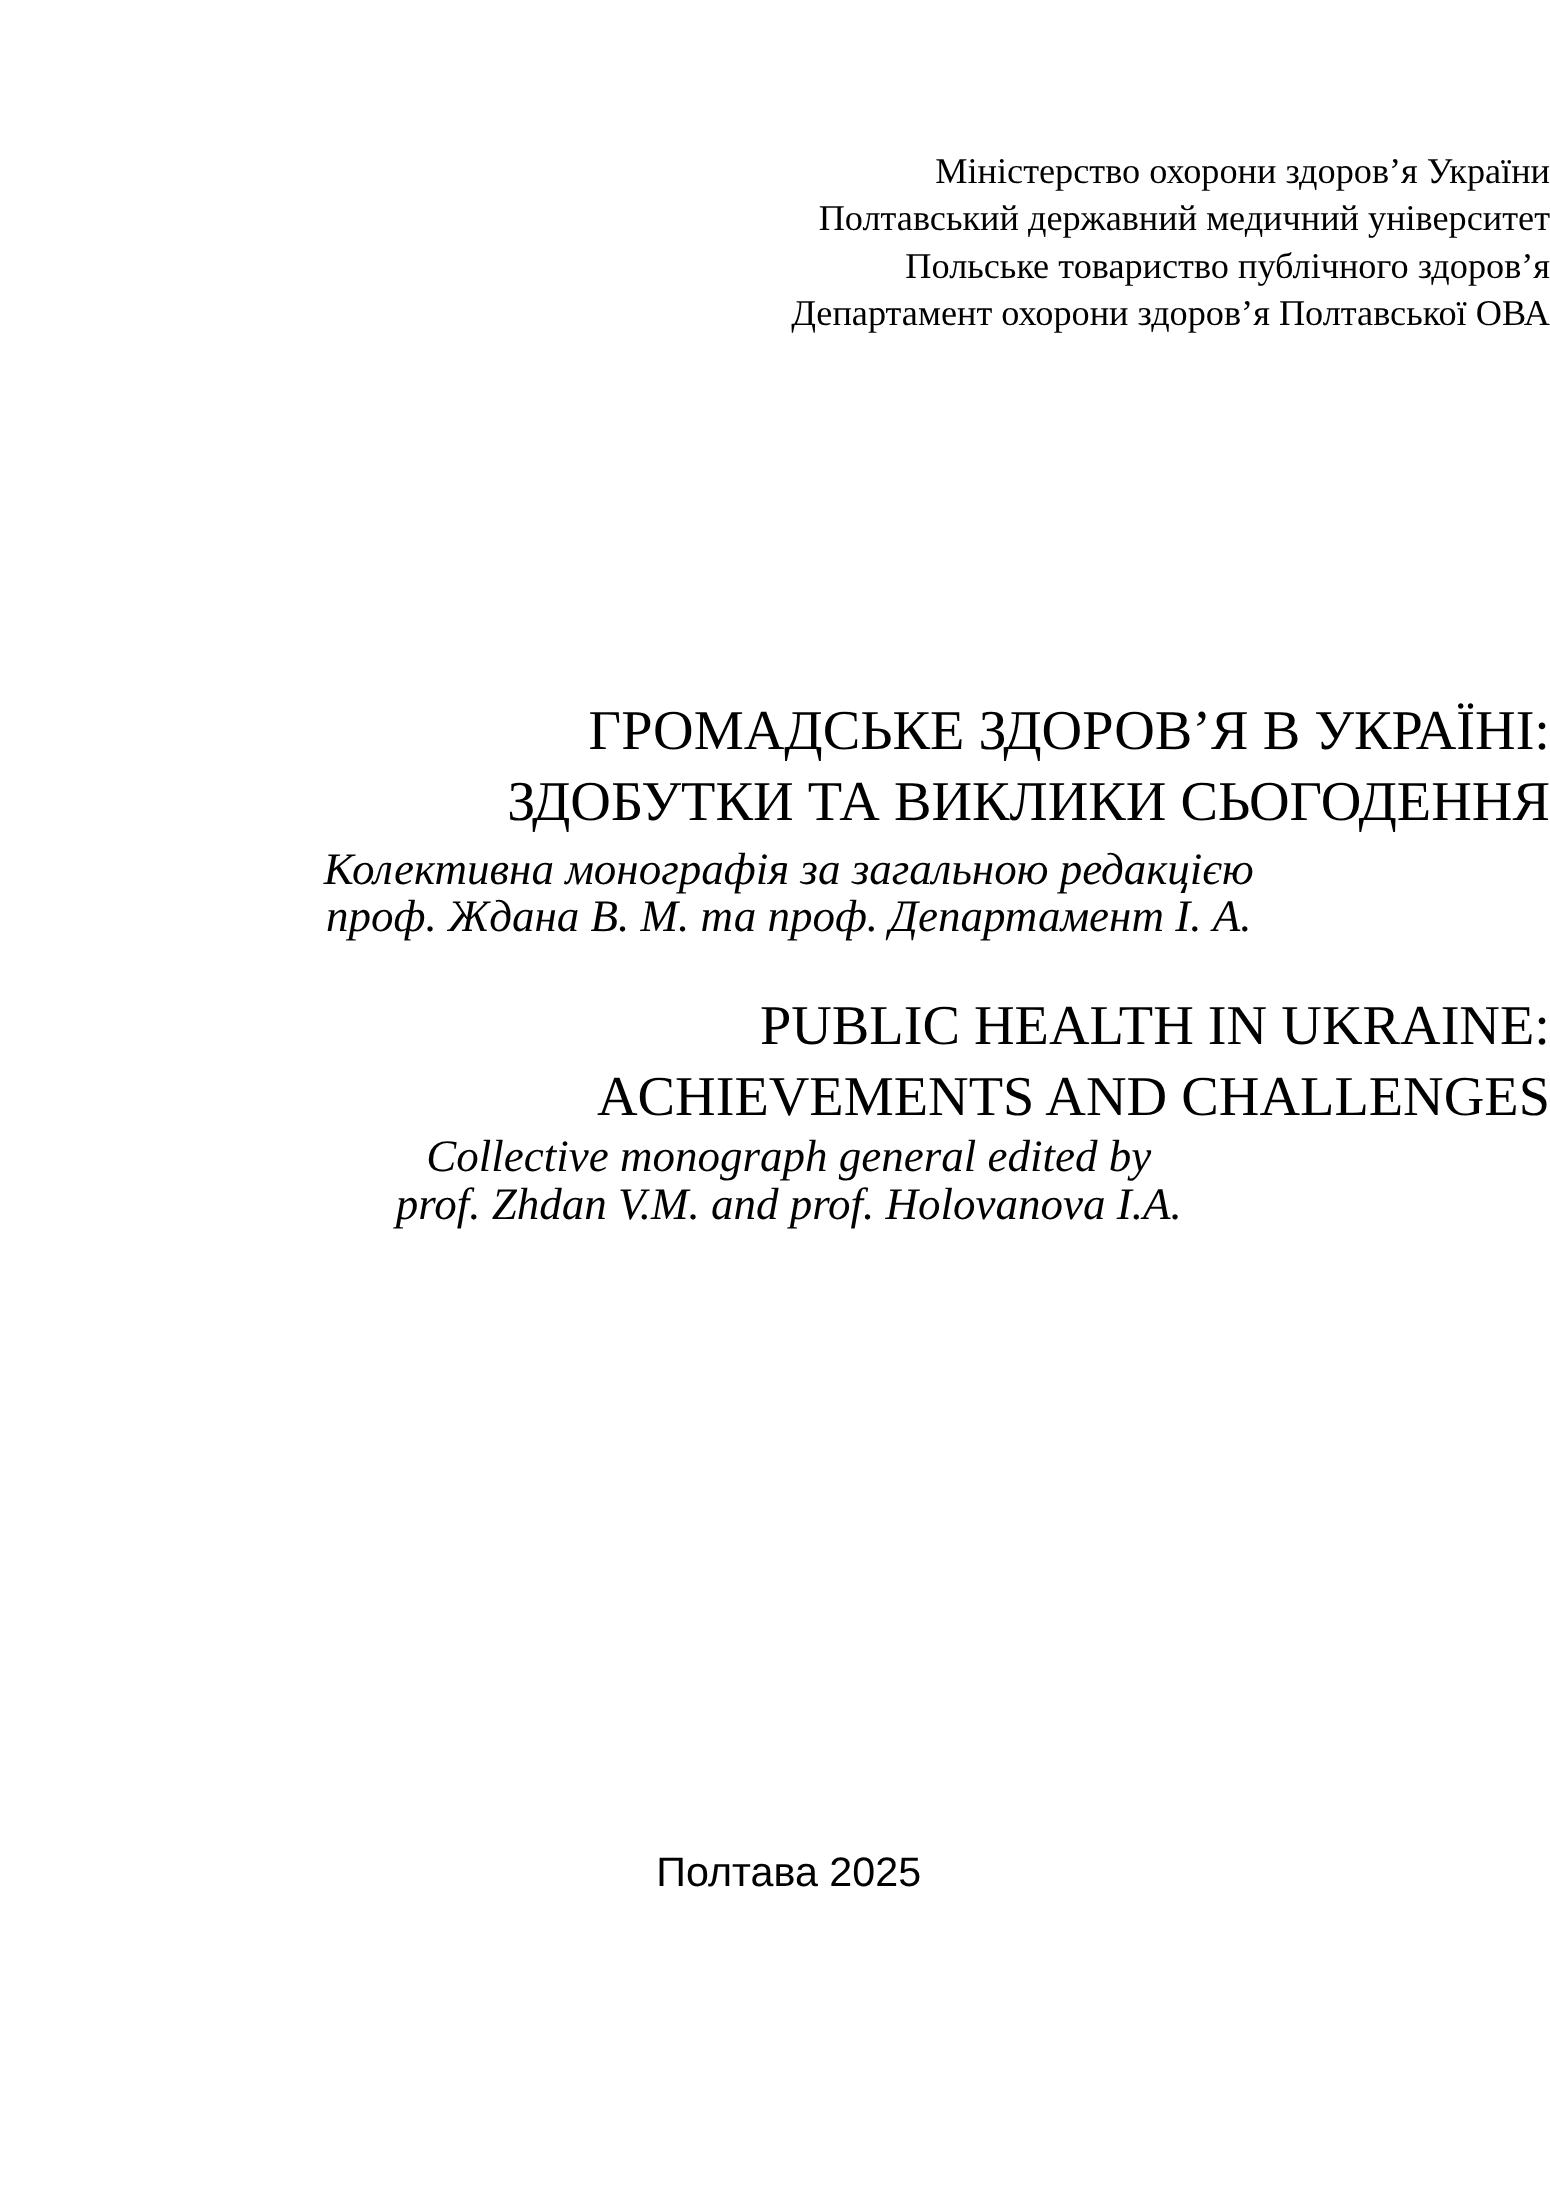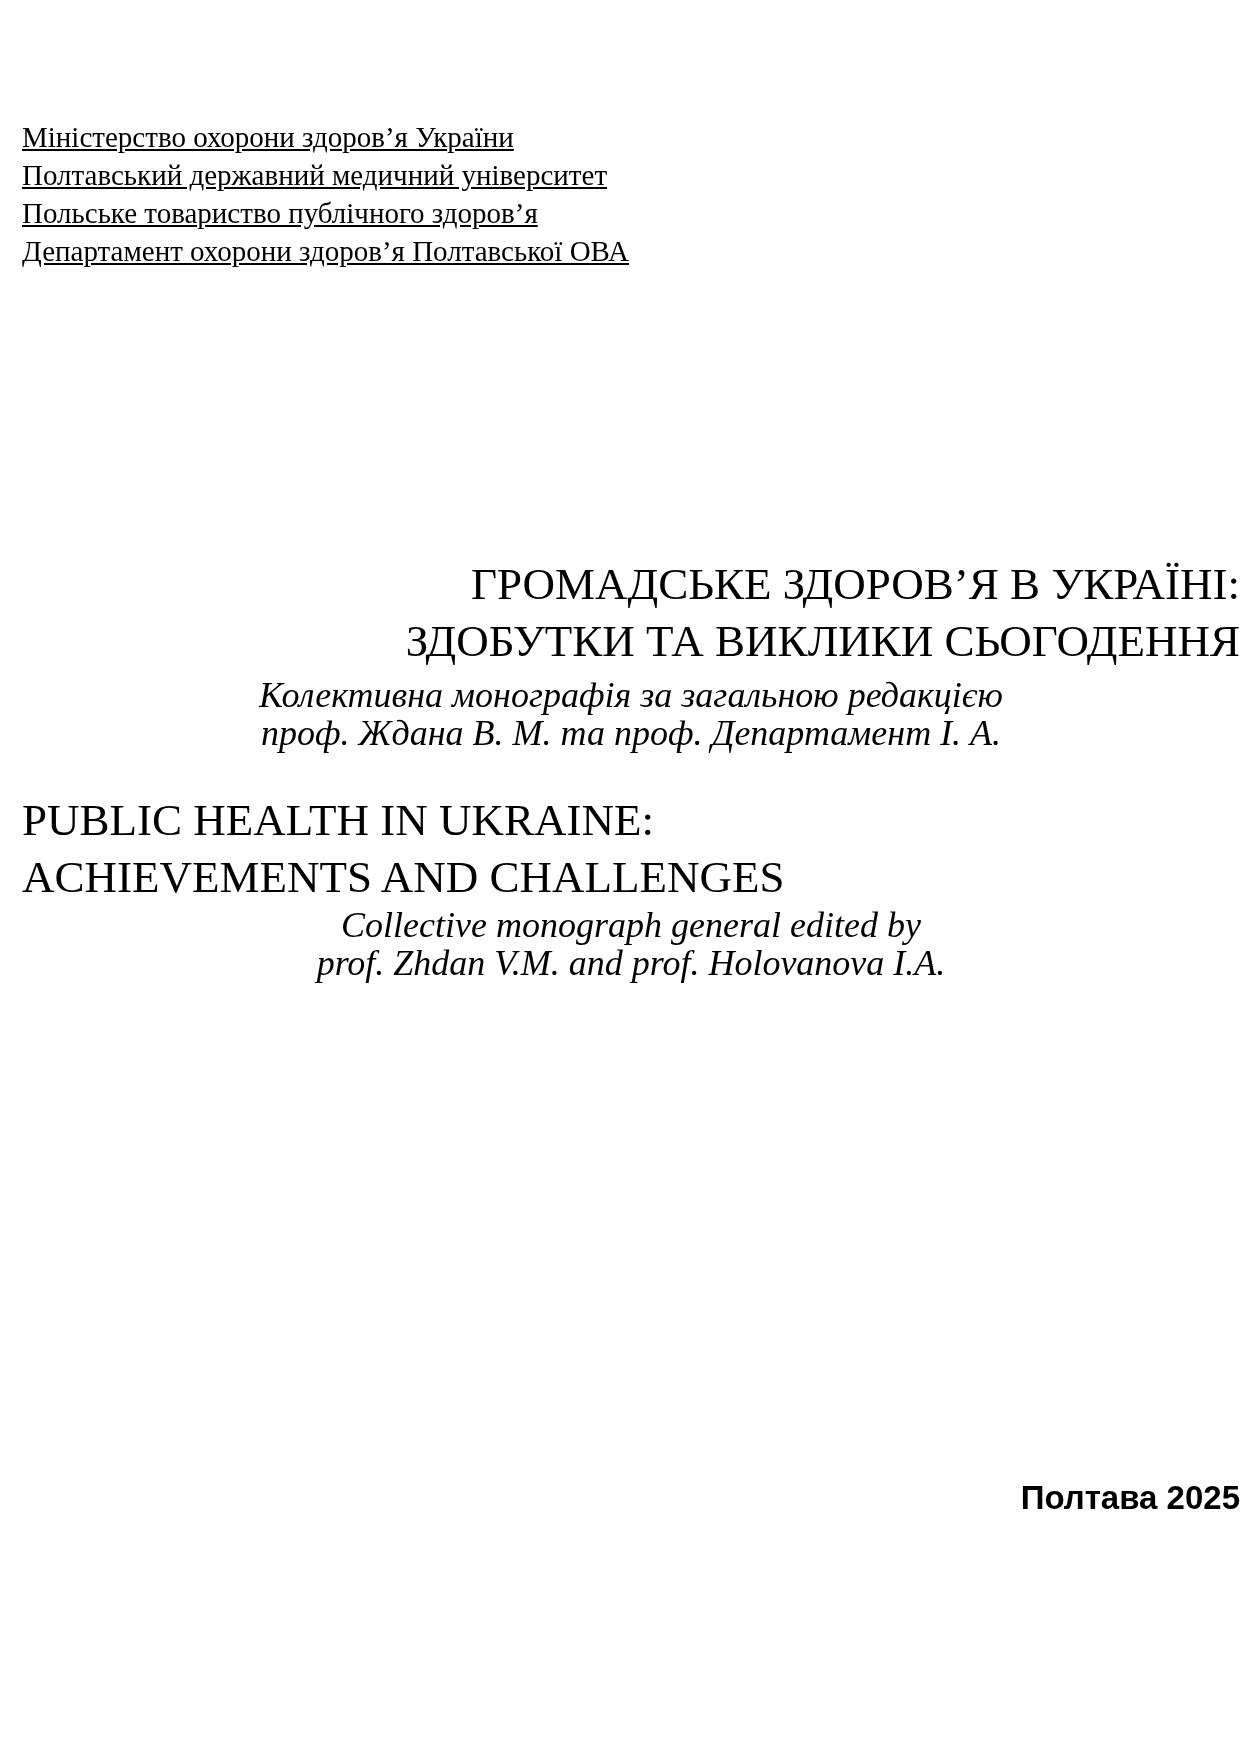--- a/index.html
+++ b/index.html
@@ -17,23 +17,22 @@
     padding-left: 22px; 
     overflow: hidden;
     font-family: "Liberation Serif", serif;
   }
   .org-block {
     padding-top: 118px;
   }
   .org-line {
     font-size: 29px;
     line-height: 38px;
-    text-align: left;
+    text-align: right;
     white-space: nowrap;
-    text-decoration: underline;
   }
   .title-uk {
     margin: 286px 0 0 0;
     font-weight: 400;
     font-size: 45px;
     line-height: 57px;
     text-align: right;
   }
   .title-line {
     display: block;
@@ -48,32 +47,31 @@
   }
   .subtitle .sub-line {
     display: block;
     white-space: nowrap;
   }
   .title-en {
     margin: 40px 0 0 0;
     font-weight: 400;
     font-size: 45px;
     line-height: 57px;
-    text-align: left;
+    text-align: right;
   }
   .subtitle-en {
     margin-top: 0;
   }
   .imprint {
     margin-top: 496px;
     font-family: "Liberation Sans", sans-serif;
     font-size: 33px;
     line-height: 40px;
-    text-align: right;
-    font-weight: bold;
+    text-align: center;
   }
 </style>
 </head>
 <body>
 
 <div class="page">
 
   <div class="org-block">
     <div class="org-line">Міністерство охорони здоров’я України</div>
     <div class="org-line">Полтавський державний медичний університет</div>

